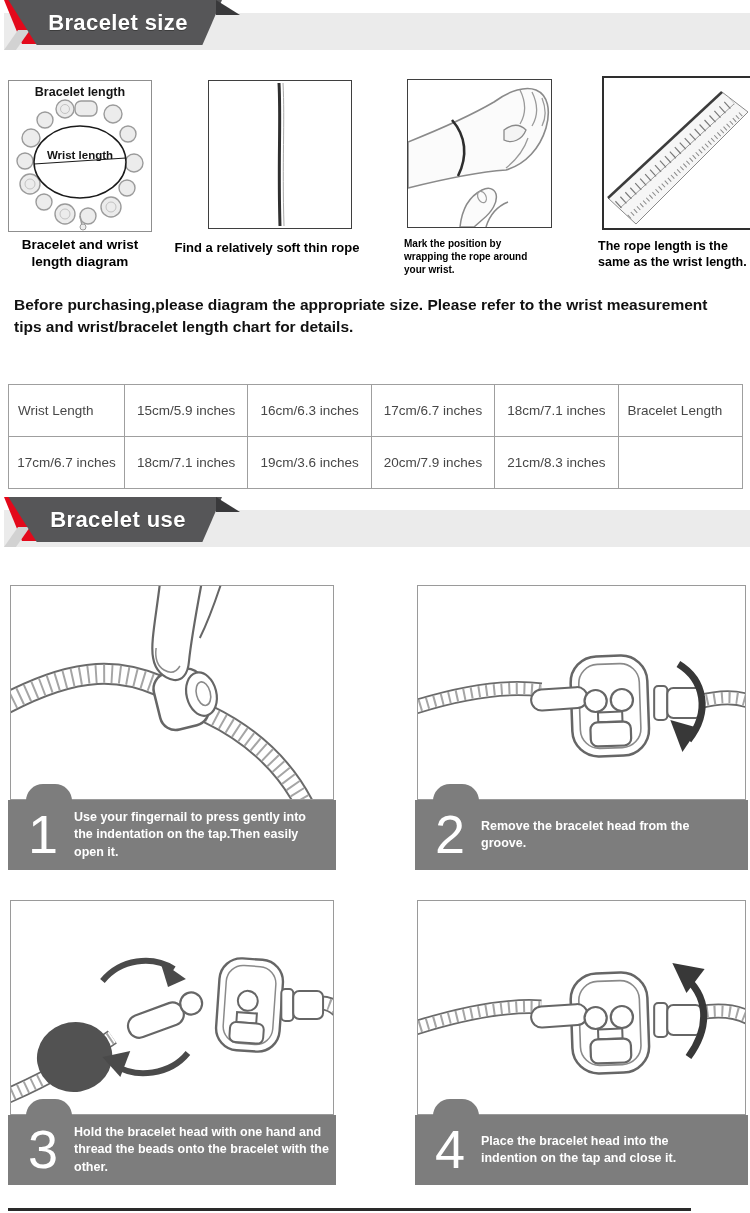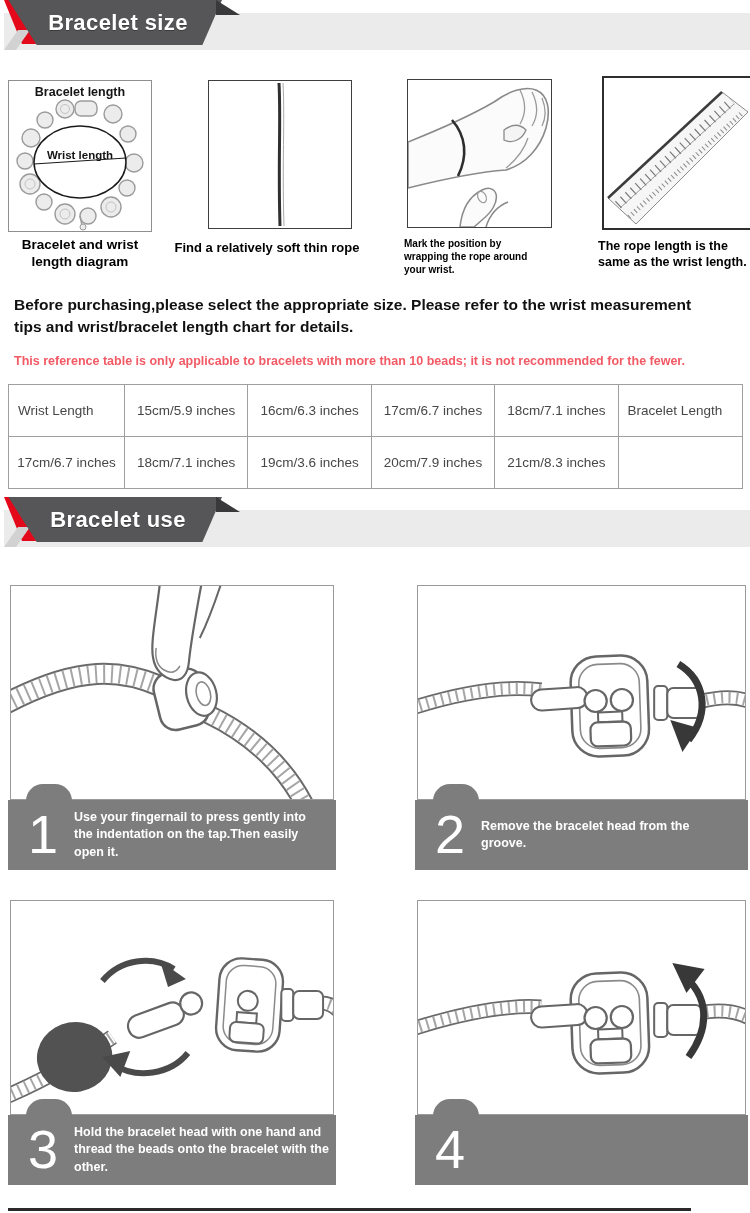--- a/index.html
+++ b/index.html
@@ -143,23 +143,22 @@
       <polygon points="4,120 118,14 144,34 32,146" fill="#f6f6f6" stroke="#8a8a8a" stroke-width="1"></polygon>
       <line x1="4" y1="120" x2="118" y2="14" stroke="#3c3c3c" stroke-width="2.5"></line>
       <line x1="16" y1="130" x2="130" y2="26" stroke="#9a9a9a" stroke-width="1"></line>
       <line x1="14" y1="127" x2="128" y2="23" stroke="#7a7a7a" stroke-width="9" stroke-dasharray="1.2 5.5"></line>
       <line x1="25" y1="139" x2="137" y2="36" stroke="#8a8a8a" stroke-width="5" stroke-dasharray="1 3.2"></line>
     </svg>
   </div>
   <div class="fig-caption" style="left:598px;top:238px;width:160px;font-size:12.5px;">The rope length is the
 same as the wrist length.</div>
 
-  <div class="note-bold">Before purchasing,please select the appropriate size. Please refer to the wrist measurement
+  <div class="note-bold">Before purchasing,please diagram the appropriate size. Please refer to the wrist measurement
 tips and wrist/bracelet length chart for details.</div>
-  <div class="note-warning">This reference table is only applicable to bracelets with more than 10 beads; it is not recommended for the fewer.</div>
 
   <div class="size-table">
     <div class="cell rowhead">Wrist Length</div>
     <div class="cell">15cm/5.9 inches</div>
     <div class="cell">16cm/6.3 inches</div>
     <div class="cell">17cm/6.7 inches</div>
     <div class="cell">18cm/7.1 inches</div>
     <div class="cell rowhead">Bracelet Length</div>
     <div class="cell">17cm/6.7 inches</div>
     <div class="cell">18cm/7.1 inches</div>
@@ -316,17 +315,19 @@
         <circle cx="202" cy="116" r="11" fill="#ffffff" stroke="#666666" stroke-width="2.2"></circle>
         <rect x="234" y="102" width="13" height="34" rx="4" fill="#ffffff" stroke="#666666" stroke-width="2"></rect>
         <rect x="247" y="104" width="34" height="30" rx="6" fill="#ffffff" stroke="#666666" stroke-width="2"></rect>
         <path d="M268,156 C290,126 288,94 262,74" fill="none" stroke="#383838" stroke-width="7"></path>
         <polygon points="252,62 284,68 266,92" fill="#383838"></polygon>
       </svg>
     </div>
     <div class="bar">
       <div class="bump"></div>
       <span class="num">4</span>
+      <div class="step-text">Place the bracelet head into the
+indention on the tap and close it.</div>
     </div>
   </div>
 
   <div class="bottom-line"></div>
 </div>
 
 </body></html>

